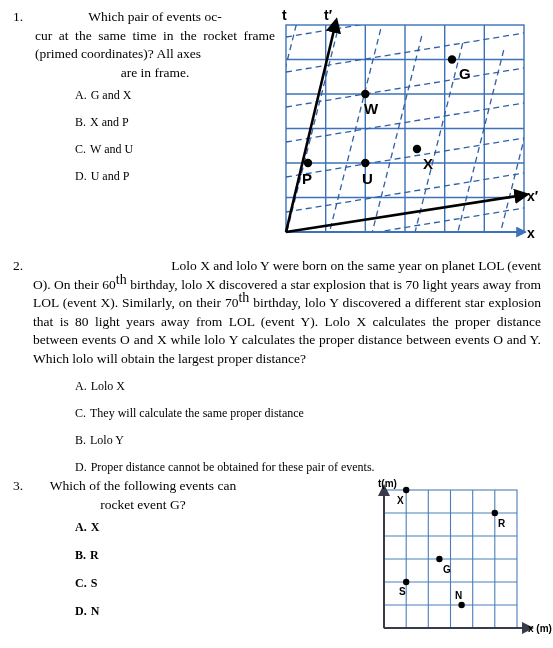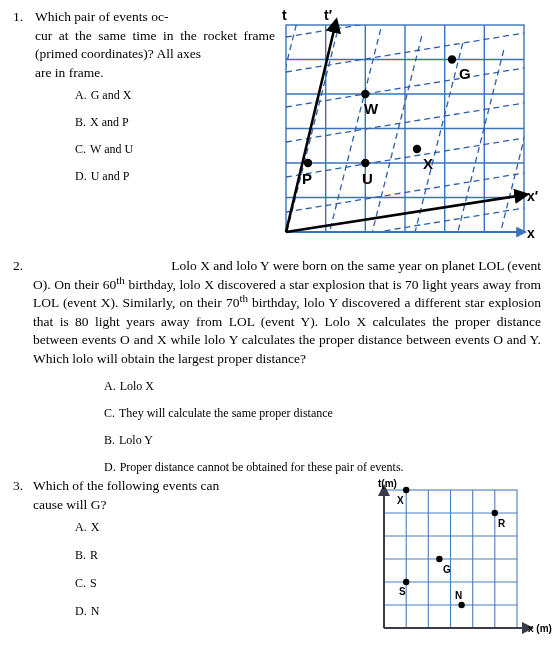--- a/index.html
+++ b/index.html
@@ -25,55 +25,55 @@
     font-size: 13.5px;
     line-height: 18.5px;
   }
 
   .q-body {
     font-size: 13.5px;
     line-height: 18.5px;
     text-align: justify;
     text-justify: inter-word;
   }
-  .q-body .lastline { display: block; text-align: left; }
+  .q-body .lastline { display: block; text-align: center; }
 
   .choices {
     margin-top: 4px;
     font-size: 12px;
   }
   .choice {
     line-height: 18px;
     white-space: nowrap;
   }
   .choice .lbl { margin-right: 4px; }
 
-  sup.ord { font-size: 11px; vertical-align: super; line-height: 0; }
+  sup.ord { font-size: 14px; vertical-align: super; line-height: 0; }
 
   
   #q1 { left: 13px; top: 8px; width: 262px; }
   #q1 .q-num { width: 22px; }
   #q1 .q-body { margin-left: 22px; }
   #q1 .choices { margin-left: 62px; }
   #q1 .choice { margin-bottom: 9px; }
 
   
   #q2 { left: 13px; top: 257px; width: 528px; }
   #q2 .q-num { width: 20px; }
   #q2 .q-body { margin-left: 20px; }
   #q2 .q-body .firstline { display: block; text-align: right; }
   #q2 .choices { margin-left: 62px; margin-top: 9px; }
-  #q2 .choice { margin-bottom: 9px; margin-left: 29px; }
+  #q2 .choice { margin-bottom: 9px; }
 
   
   #q3 { left: 13px; top: 477px; width: 240px; }
   #q3 .q-num { width: 20px; }
   #q3 .q-body { margin-left: 20px; }
   #q3 .choices { margin-left: 62px; margin-top: 4px; }
-  #q3 .choice { margin-bottom: 10px; }
+  #q3 .choice { margin-bottom: 10px; font-weight: bold; }
 
   
   .figure { position: absolute; }
   #fig1 { left: 277px; top: 4px; width: 276px; height: 246px; }
   #fig2 { left: 372px; top: 478px; width: 181px; height: 170px; }
 
   .figure svg { display: block; }
 
   .axlabel {
     font-family: "Liberation Sans", "DejaVu Sans", sans-serif;
@@ -209,21 +209,21 @@
     <div class="choice">
       <span class="lbl">D.</span><span>Proper distance cannot be obtained for these pair of events.</span>
     </div>
   </div>
 </div>
 
 <div class="q-block" id="q3">
   <span class="q-num">3.</span>
   <div class="q-body">
     <span class="lastline">Which of the following events can</span>
-    <span class="lastline">cause will G?</span>
+    <span class="lastline">rocket event G?</span>
   </div>
   <div class="choices">
     <div class="choice">
       <span class="lbl">A.</span><span>X</span>
     </div>
     <div class="choice">
       <span class="lbl">B.</span><span>R</span>
     </div>
     <div class="choice">
       <span class="lbl">C.</span><span>S</span>

